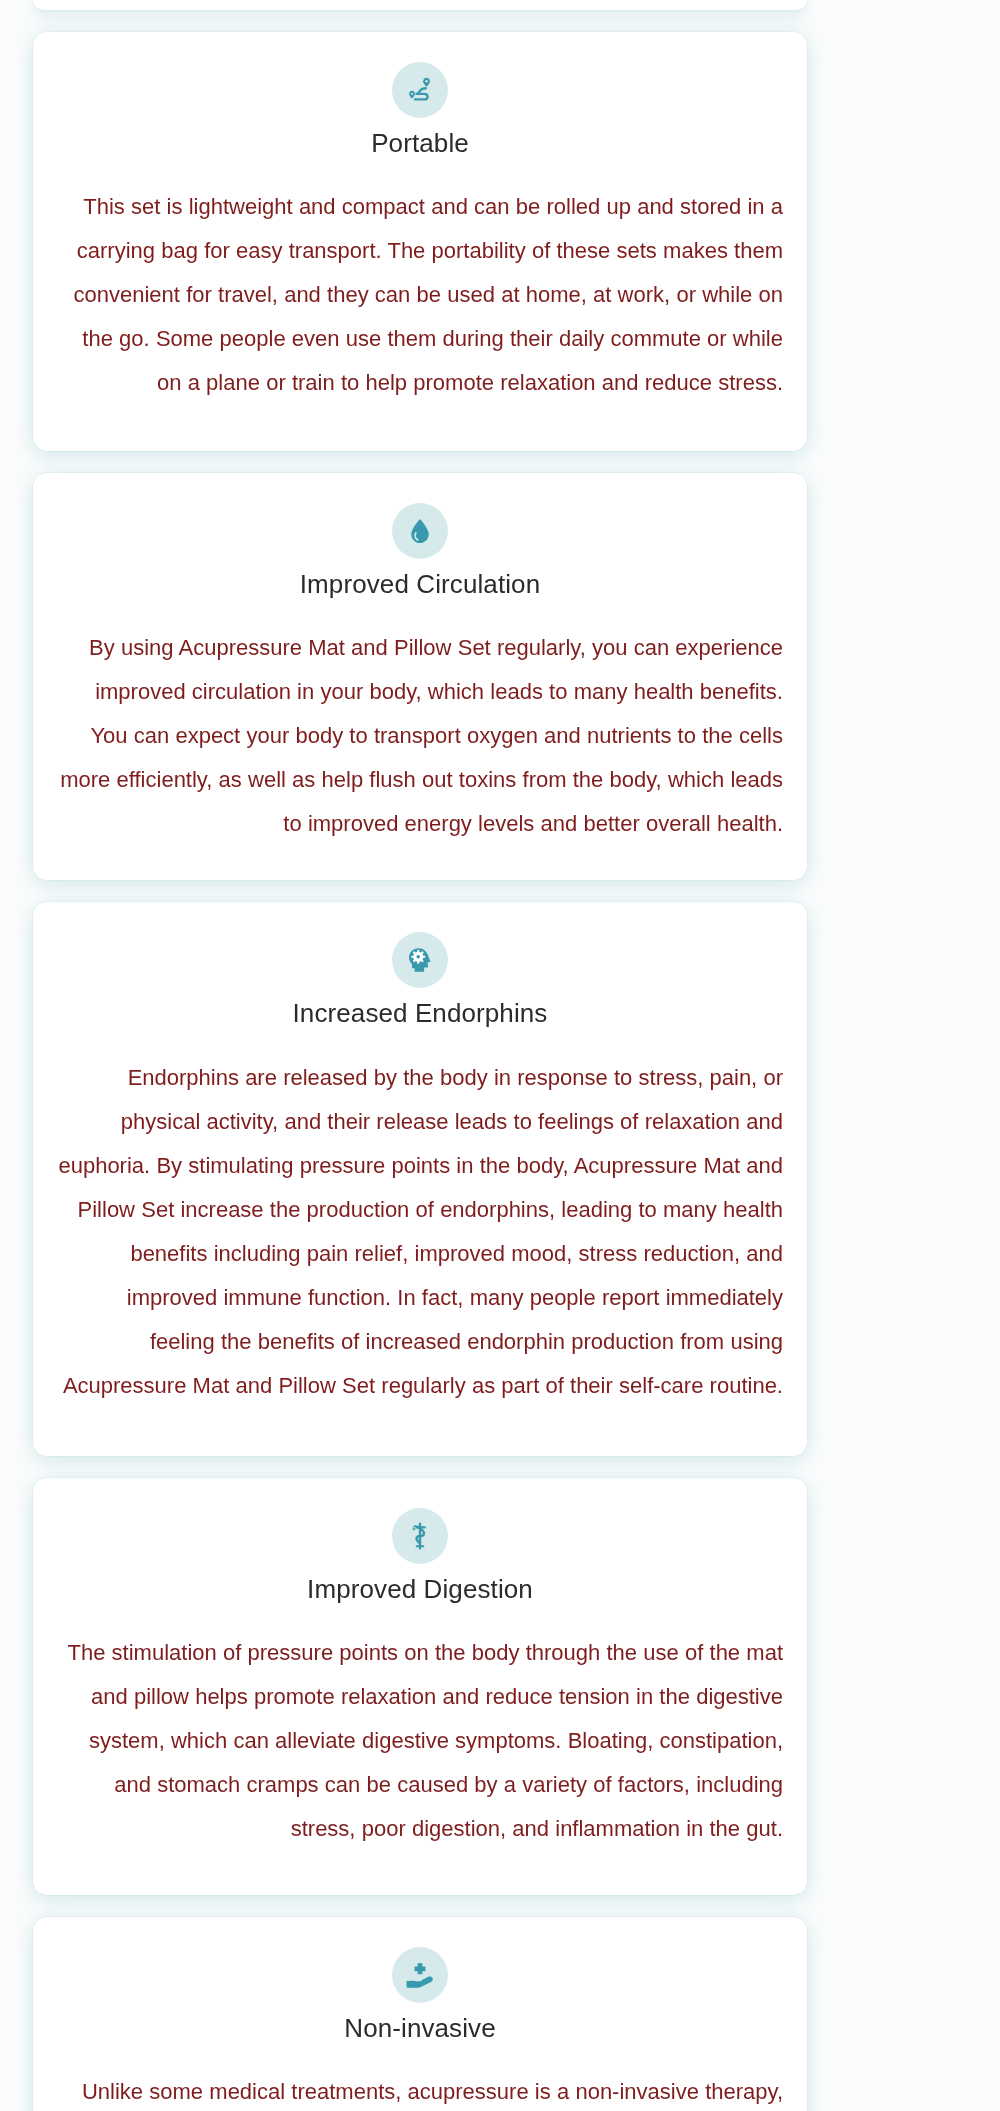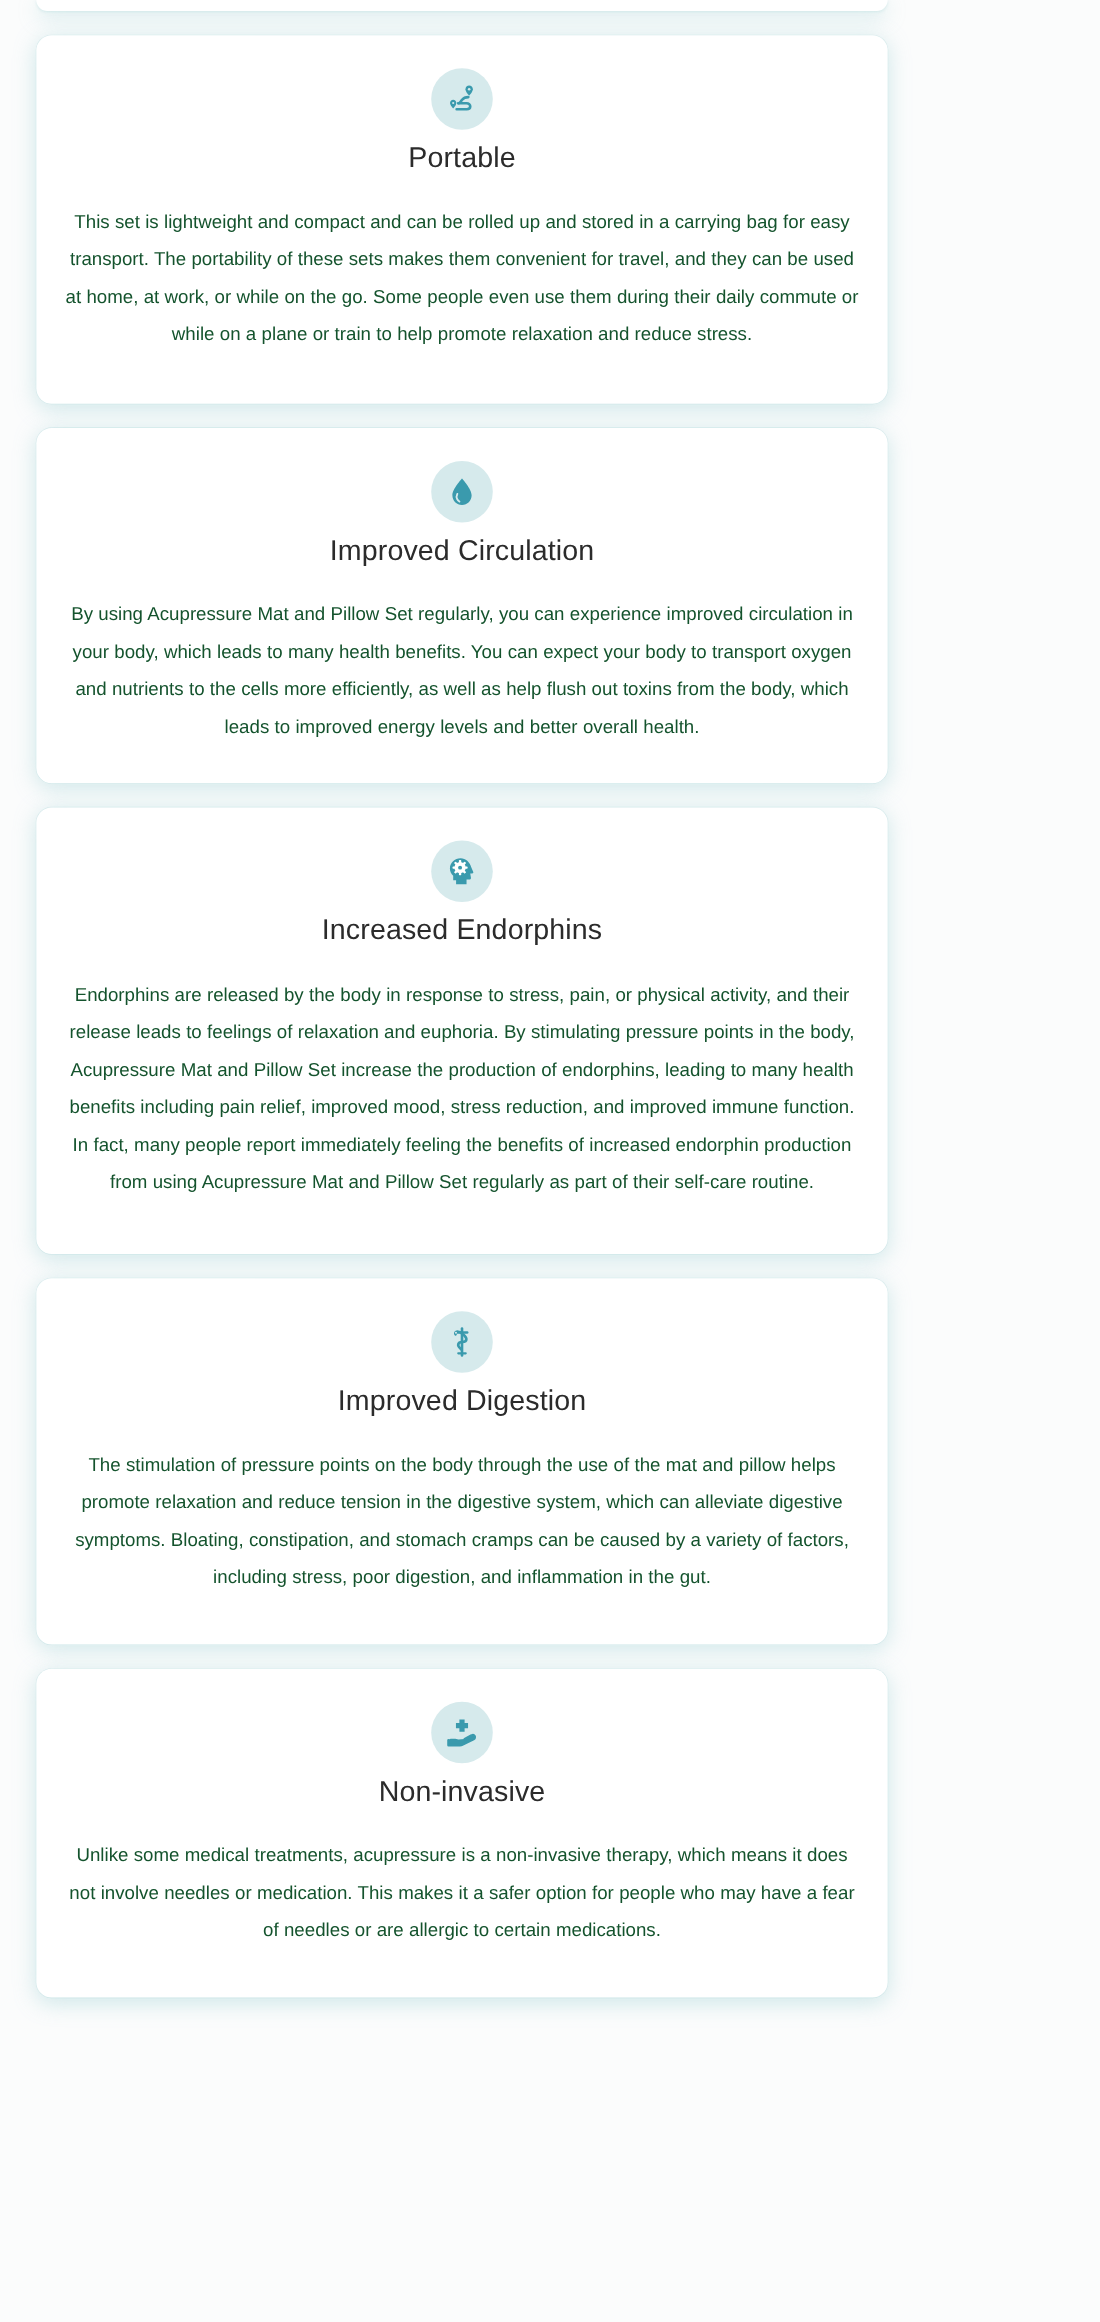--- a/index.html
+++ b/index.html
@@ -70,26 +70,26 @@
     text-align: center;
     font-size: 26px;
     font-weight: 400;
     color: #2b2b2b;
     letter-spacing: 0.1px;
     margin: 0 0 26px 0;
     line-height: 1.2;
   }
 
   .card-body {
-    font-size: 17px;
+    font-size: 22px;
     line-height: 2.0;
-    color: #14532d;
+    color: #7f1d1d;
     margin: 0;
     padding: 0 6px;
-    text-align: center;
+    text-align: right;
     word-spacing: 0.1px;
   }
 
   
   .card.c1 { padding-bottom: 46px; }
   .card.c2 { padding-bottom: 34px; }
   .card.c3 { padding-bottom: 48px; }
   .card.c4 { padding-bottom: 44px; }
   .card.c5 { padding-bottom: 44px; }
 </style>

